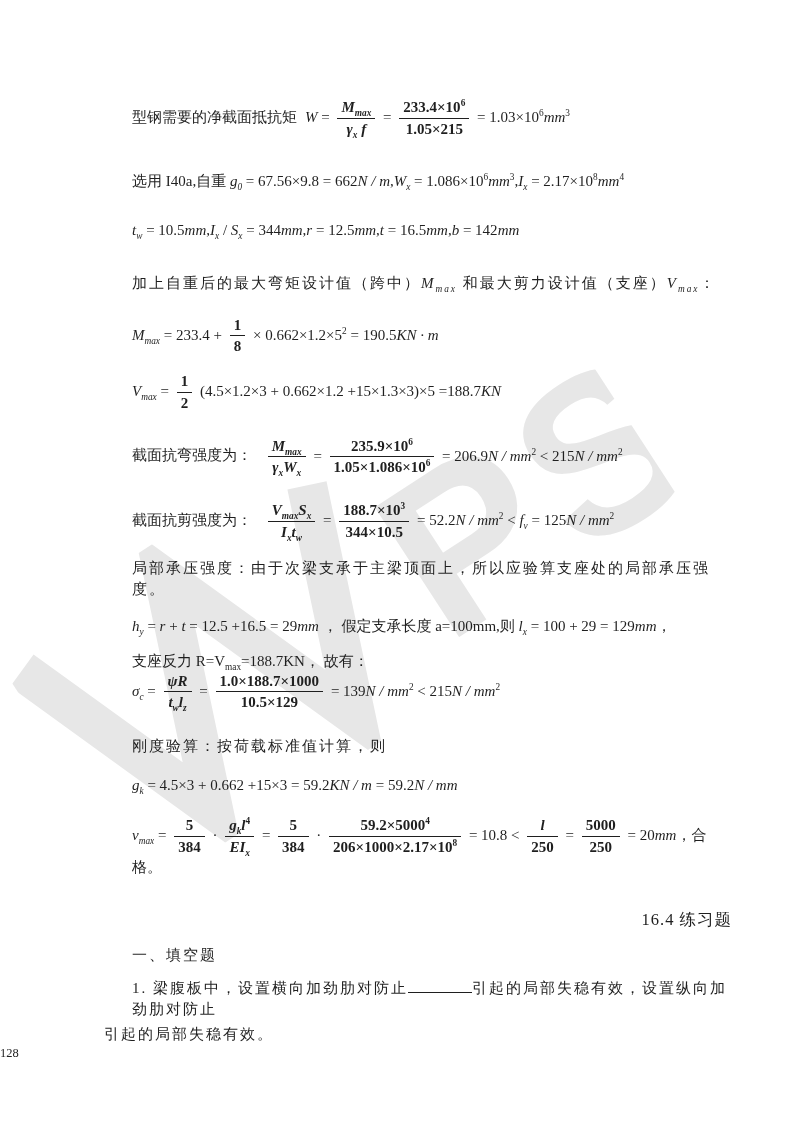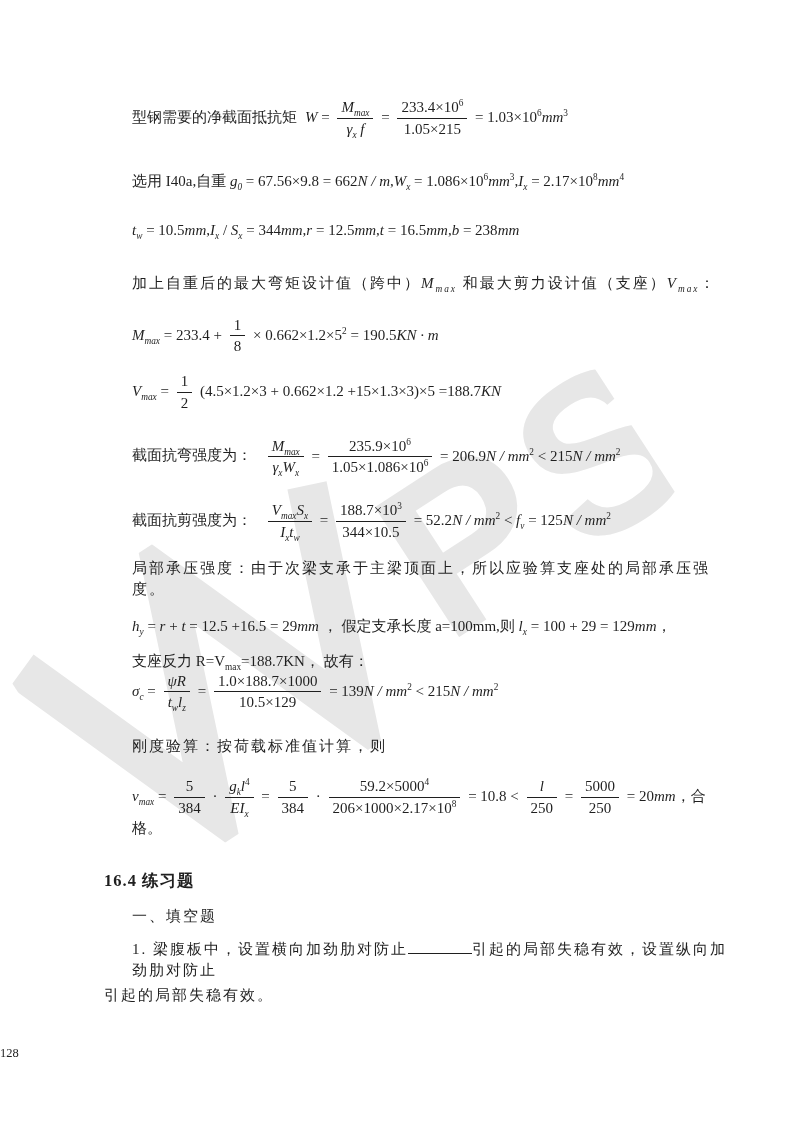--- a/index.html
+++ b/index.html
@@ -6,25 +6,25 @@
   .page{position:relative;width:793px;height:1122px;background:#ffffff;overflow:hidden;
         font-family:"Liberation Serif","DejaVu Serif",serif;color:#1f1f1f;}
   .watermark{position:absolute;left:17px;top:446px;transform:rotate(-33deg);transform-origin:50% 50%;z-index:0;}
   .content{position:absolute;left:104px;top:88px;width:628px;z-index:1;}
   .line{font-size:15px;line-height:1.4;}
   .ind{margin-left:28px;}
   .cn{letter-spacing:2px;}
   .v{font-style:italic;}
   sub{font-size:0.62em;font-style:italic;line-height:0;}
   sup{font-size:0.62em;font-style:normal;line-height:0;}
-  .frac{display:inline-block;vertical-align:middle;text-align:center;margin:0 4px;line-height:1.25;}
+  .frac{display:inline-block;vertical-align:middle;text-align:center;margin:0 4px;line-height:1.25;font-weight:bold;}
   .frac>.num{display:block;border-bottom:1px solid #1f1f1f;padding:0 4px 1px;}
   .frac>.den{display:block;padding:1px 4px 0;}
   .lbl{margin-right:8px;}
-  .h1{font-size:16.5px;font-weight:bold;letter-spacing:1px;}
+  .h1{font-size:16.5px;font-weight:normal;letter-spacing:1px;text-align:right;}
   .blank{display:inline-block;width:64px;border-bottom:1px solid #1f1f1f;height:0.95em;vertical-align:baseline;}
   .footer{position:absolute;top:1046px;left:0;width:100%;font-size:12.5px;z-index:1;}
 </style>
 </head>
 <body>
 
 <div class="page">
 
   <div class="watermark">
     <svg width="660" height="290" viewBox="0 0 660 290">
@@ -54,21 +54,21 @@
     </div>
 
     <div class="line ind" style="margin-top:28px">
       <span class="v">t</span><sub>w</sub>
       <span>= 10.5</span><span class="v">mm</span><span>,</span><span class="v">I</span><sub>x</sub>
       <span>/</span>
       <span class="v">S</span><sub>x</sub>
       <span>= 344</span><span class="v">mm</span><span>,</span><span class="v">r</span>
       <span>= 12.5</span><span class="v">mm</span><span>,</span><span class="v">t</span>
       <span>= 16.5</span><span class="v">mm</span><span>,</span><span class="v">b</span>
-      <span>= 238</span><span class="v">mm</span>
+      <span>= 142</span><span class="v">mm</span>
     </div>
 
     <div class="line ind cn" style="margin-top:32px">
       <span>加上自重后的最大弯矩设计值（跨中）</span><span class="v">M</span><sub>max</sub>
       <span>和最大剪力设计值（支座）</span><span class="v">V</span><sub>max</sub><span>：</span>
     </div>
 
     <div class="line ind" style="margin-top:22px">
       <span class="v">M</span><sub>max</sub>
       <span>= 233.4 +</span>
@@ -131,20 +131,25 @@
       <span>=</span>
       <span class="frac"><span class="num">1.0×188.7×1000</span><span class="den">10.5×129</span></span>
       <span>= 139</span><span class="v">N / mm</span><sup>2</sup>
       <span>&lt; 215</span><span class="v">N / mm</span><sup>2</sup>
     </div>
 
     <div class="line ind cn" style="margin-top:24px">
       <span>刚度验算：按荷载标准值计算，则</span>
     </div>
 
+    <div class="line ind" style="margin-top:18px">
+      <span class="v">g</span><sub>k</sub>
+      <span>= 4.5×3 + 0.662 +15×3 = 59.2</span><span class="v">KN / m</span>
+      <span>= 59.2</span><span class="v">N / mm</span>
+    </div>
 
     <div class="line ind" style="margin-top:20px">
       <span class="v">v</span><sub>max</sub>
       <span>=</span>
       <span class="frac"><span class="num">5</span><span class="den">384</span></span>
       <span>·</span>
       <span class="frac"><span class="num"><span class="v">g</span><sub>k</sub><span class="v">l</span><sup>4</sup></span><span class="den"><span class="v">EI</span><sub>x</sub></span></span>
       <span>=</span>
       <span class="frac"><span class="num">5</span><span class="den">384</span></span>
       <span>·</span>

